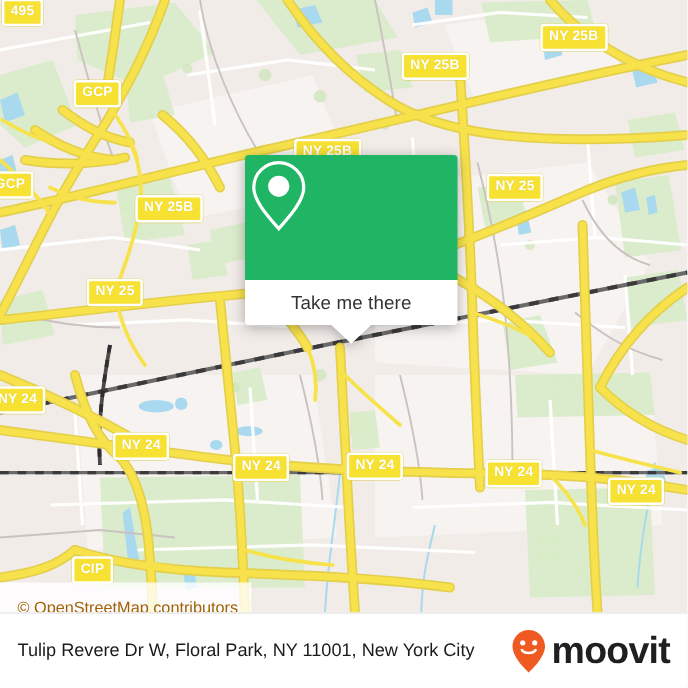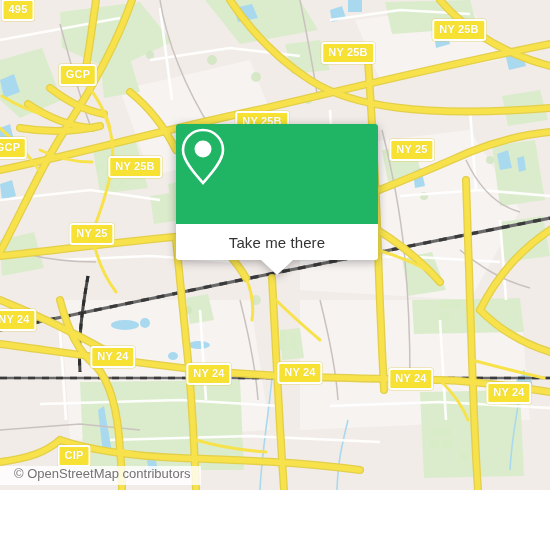--- a/index.html
+++ b/index.html
@@ -33,22 +33,22 @@
     white-space:nowrap;
     letter-spacing:0.2px;
     text-shadow:0 0 1px rgba(190,170,30,.45);
     transform:translate(-50%,-50%);
     box-shadow:0 0 0 0.5px rgba(215,195,40,0.55);
   }
 
   
   #card {
     position:absolute;
-    left:176px; top:124px;
-    width:202px;
+    left:196px; top:124px;
+    width:170px;
     filter:drop-shadow(0 2px 5px rgba(0,0,0,0.30));
   }
   #card-top {
     height:100px;
     background:#1fb564;
     border-radius:3px 3px 0 0;
     display:flex; align-items:center; justify-content:center;
   }
   #card-bottom {
     height:36px;
@@ -69,24 +69,24 @@
     transform:translateX(-50%);
     border-left:16px solid transparent;
     border-right:16px solid transparent;
     border-top:15px solid #ffffff;
   }
 
   
   #attribution {
     position:absolute;
     left:0; top:466px;
-    padding:0 10px 4px 14px;
+    padding:12px 10px 4px 14px;
     background:rgba(255,255,255,0.80);
     font-size:13px;
-    color:#737373;
+    color:#a16207;
     white-space:nowrap;
   }
 
   
   #footer {
     position:absolute;
     left:0; top:490px; width:550px; height:60px;
     background:#ffffff;
     border-top:1px solid #e6e6e6;
     display:flex; align-items:center;
@@ -381,14 +381,26 @@
       </div>
       <div id="card-bottom">
         <span id="card-label">Take me there</span>
         <div id="card-tail"></div>
       </div>
     </div>
 
     <div id="attribution">© OpenStreetMap contributors</div>
   </div>
 
+  <div id="footer">
+    <div id="footer-address">Tulip Revere Dr W, Floral Park, NY 11001, New York City</div>
+    <div id="brand">
+      <svg width="30" height="36" viewBox="0 0 30 36">
+        <path d="M15 1 C7.8 1 2 6.8 2 14 C2 23 13 33 15 35 C17 33 28 23 28 14 C28 6.8 22.2 1 15 1 Z" fill="#ef5922"></path>
+        <circle cx="10.2" cy="11.2" r="2.1" fill="#ffffff"></circle>
+        <circle cx="19.8" cy="11.2" r="2.1" fill="#ffffff"></circle>
+        <path d="M9.5 17 C11.5 20.2 18.5 20.2 20.5 17" fill="none" stroke="#ffffff" stroke-width="2" stroke-linecap="round"></path>
+      </svg>
+      <span id="brand-word">moovit</span>
+    </div>
+  </div>
 
 </div>
 
 </body></html>

